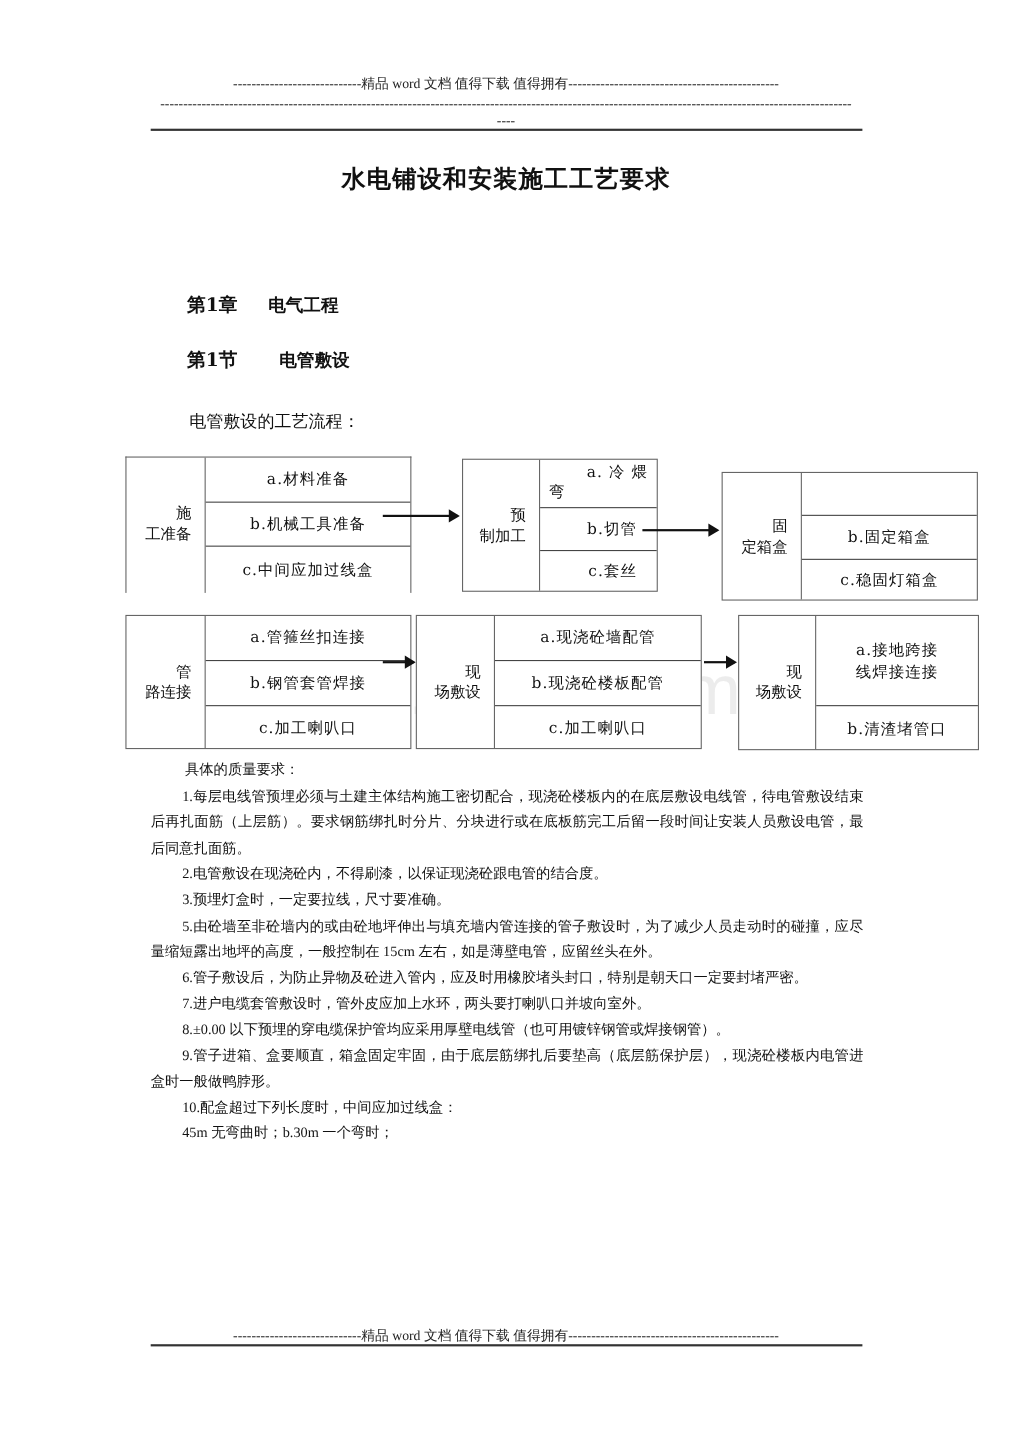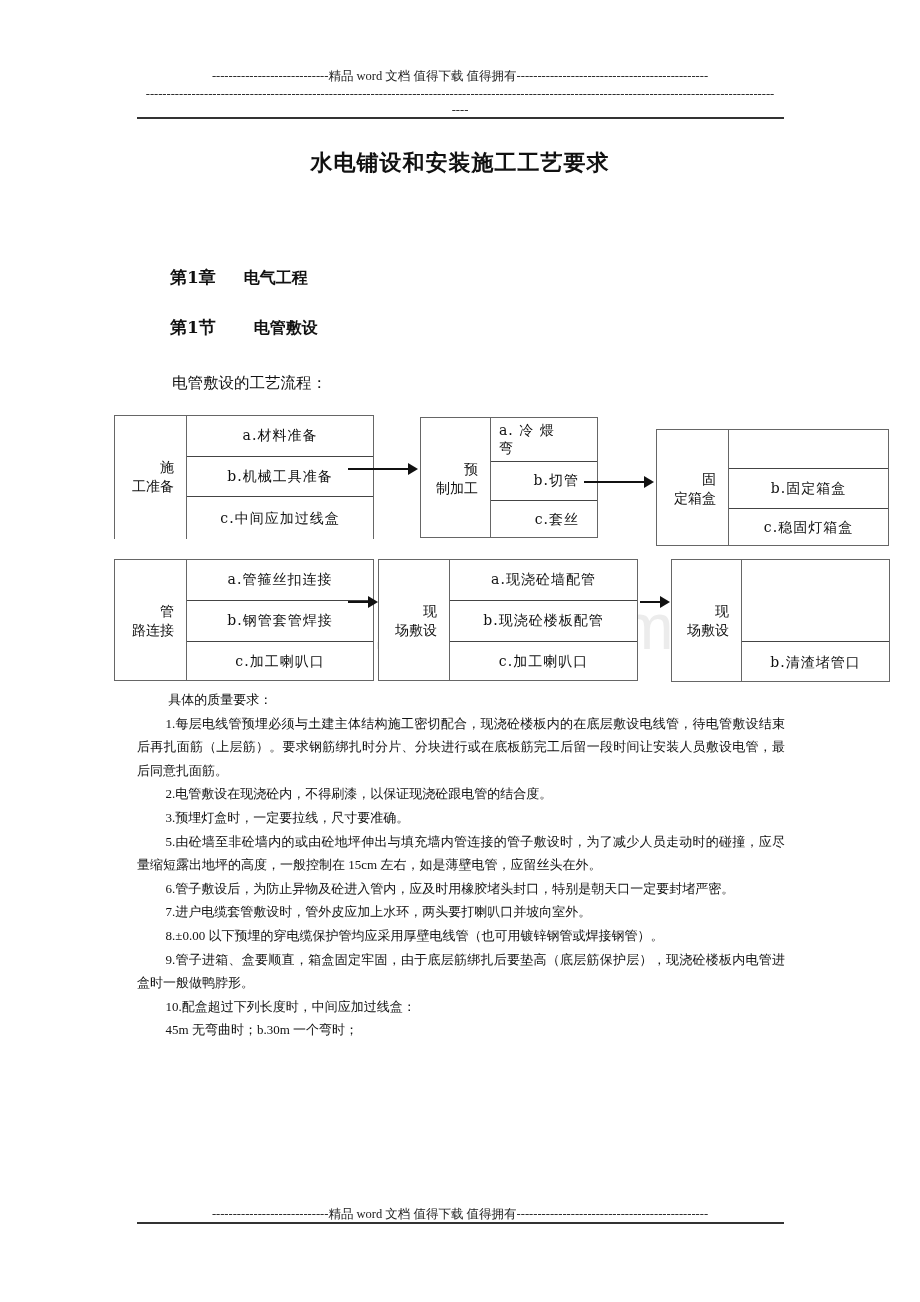--- a/index.html
+++ b/index.html
@@ -66,21 +66,21 @@
 </div>
 <div class="arrow" style="left:348px; top:468px; width:68px;"></div>
 
 <div class="box" style="left:420px; top:417px; width:178px; height:121px;">
   <div class="left" style="width:70px; padding-top:42px;">
     <span>预</span>
     <span>制加工</span>
   </div>
   <div class="right" style="left:70px;">
     <div class="cell" style="top:0; height:43px; display:block; text-align:left; padding:3px 8px 0 8px; line-height:18px;">
-      <div style="">a. 冷 煨</div>
+      <div style="text-align:right;">a. 冷 煨</div>
       <div>弯</div>
     </div>
     <div class="cell bt" style="top:43px; height:39px; justify-content:flex-end; padding-right:18px;">b.切管</div>
     <div class="cell bt" style="top:82px; height:39px; justify-content:flex-end; padding-right:18px;">c.套丝</div>
   </div>
 </div>
 <div class="arrow" style="left:584px; top:481px; width:68px;"></div>
 
 <div class="box" style="left:656px; top:429px; width:233px; height:117px;">
   <div class="left" style="width:72px; padding-top:40px;">
@@ -118,20 +118,24 @@
   </div>
 </div>
 <div class="arrow" style="left:640px; top:601px; width:28px;"></div>
 
 <div class="box" style="left:671px; top:559px; width:219px; height:123px;">
   <div class="left" style="width:70px; padding-top:42px;">
     <span>现</span>
     <span>场敷设</span>
   </div>
   <div class="right" style="left:70px;">
+    <div class="cell" style="top:0; height:81px; flex-direction:column; line-height:20px;">
+      <div>a.接地跨接</div>
+      <div>线焊接连接</div>
+    </div>
     <div class="cell bt" style="top:81px; height:42px;">b.清渣堵管口</div>
   </div>
 </div>
 
 <div class="abs body-text">
   <p style="text-indent:2.4em;">具体的质量要求：</p>
   <p>1.每层电线管预埋必须与土建主体结构施工密切配合，现浇砼楼板内的在底层敷设电线管，待电管敷设结束后再扎面筋（上层筋）。要求钢筋绑扎时分片、分块进行或在底板筋完工后留一段时间让安装人员敷设电管，最后同意扎面筋。</p>
   <p>2.电管敷设在现浇砼内，不得刷漆，以保证现浇砼跟电管的结合度。</p>
   <p>3.预埋灯盒时，一定要拉线，尺寸要准确。</p>
   <p>5.由砼墙至非砼墙内的或由砼地坪伸出与填充墙内管连接的管子敷设时，为了减少人员走动时的碰撞，应尽量缩短露出地坪的高度，一般控制在 15cm 左右，如是薄壁电管，应留丝头在外。</p>

